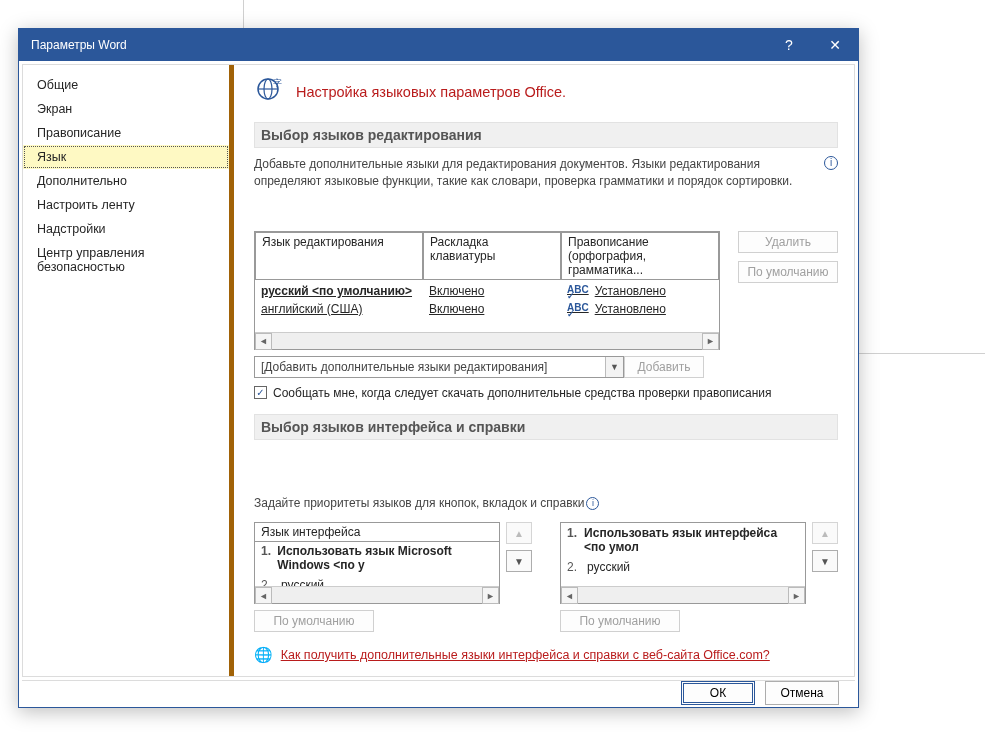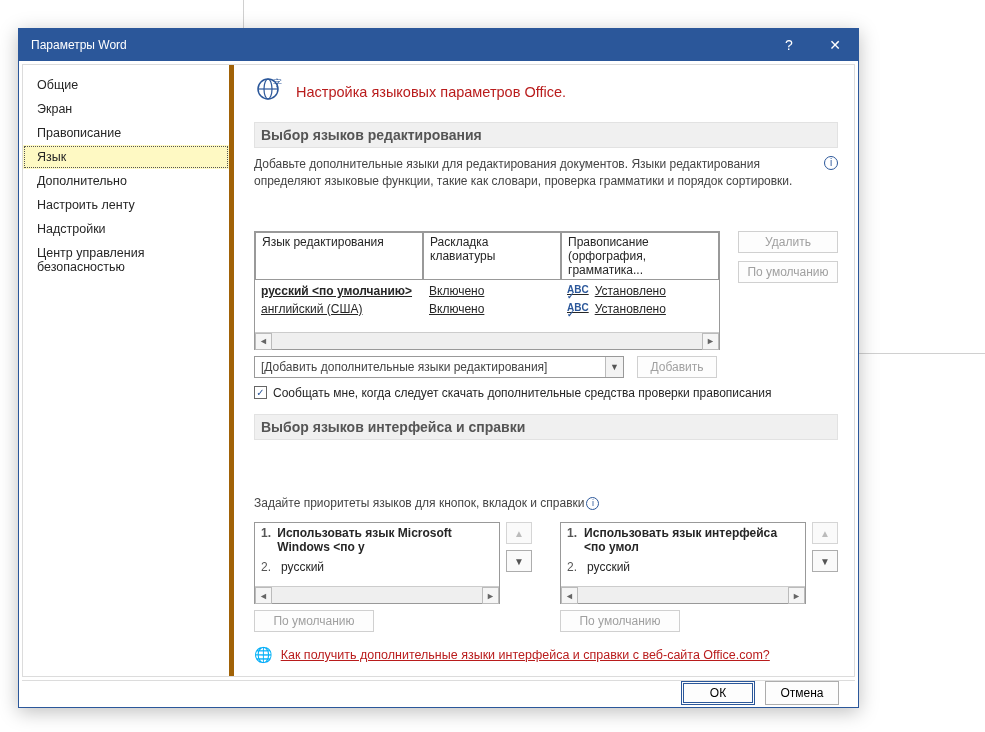--- a/index.html
+++ b/index.html
@@ -40,21 +40,21 @@
   .spellcheck-icon::after { content:"✓"; color:#2b579a; font-size:9px; position:absolute; left:0; top:7px;}
   .lang-table .scrollbar-h { height:17px; border-top:1px solid #ccc; background:#efefef; display:flex; justify-content:space-between; margin-top:16px;}
   .scrollbar-h .arrow { width:17px; height:17px; border:1px solid #bbb; background:#f5f5f5; display:flex; align-items:center; justify-content:center; font-size:9px; color:#666;}
 
   .side-col-btns { display:flex; flex-direction:column; gap:8px;justify-content:flex-end; }
   .btn { border: 1px solid #adadad; background: #fdfdfd; padding: 3px 0; font-size: 12px; min-width: 100px; text-align:center; cursor: default; }
   .btn.disabled { color: #a0a0a0; border-color:#d0d0d0;}
 
   .edlang-row { display:flex; align-items:flex-start; gap:18px;margin-top:34px; }
 
-  .add-row { display:flex; align-items:center; gap:13px; margin-top:6px;}
+  .add-row { display:flex; align-items:center; gap:0; margin-top:6px;}
   .dropdown { border:1px solid #999; width: 370px; height:22px; display:flex; align-items:center; padding:0 6px; font-size:12px; color:#444; position:relative; background:#fff;}
   .dropdown .chev { position:absolute; right:0; top:0; width:18px; height:100%; border-left:1px solid #bbb; display:flex; align-items:center; justify-content:center; font-size:9px; color:#555; background:#f3f3f3;}
 
   .check-row { display:flex; align-items:center; gap:6px; margin-top:8px; font-size:12px; }
   .checkbox { width:13px; height:13px; border:1px solid #666; display:flex; align-items:center; justify-content:center; font-size:10px; color:#2b579a; background:#fff;}
 
   .two-col { display:flex; gap:28px; margin-top:6px; position:relative;}
   .two-col .col { width: 310px; }
   .listbox { border:1px solid #999; height: 82px; font-size:12px; background:#fff; position:relative;}
   .listbox .head { border:1px solid #999; margin:-1px; padding:2px 6px;}
@@ -174,20 +174,21 @@
       <div style="height:14px"></div>
       <div class="section-title">Выбор языков интерфейса и справки</div>
       <div style="font-size:12px; color:#444; margin-bottom:6px;margin-top:48px;">
         <span>Задайте приоритеты языков для кнопок, вкладок и справки</span><span class="info-inline">i</span>
       </div>
 
       <div class="two-col">
         <div class="col">
           <div class="col-flex">
             <div class="listbox" style="flex:1">
+              <div class="head">Язык интерфейса</div>
               <div class="row bold">
                   <span class="num">1.</span>
                   <span>Использовать язык Microsoft Windows &lt;по у</span>
                 </div>
               <div class="row">
                   <span class="num">2.</span>
                   <span>русский</span>
                 </div>
               <div class="scrollbar-h">
                 <div class="arrow">◄</div>

